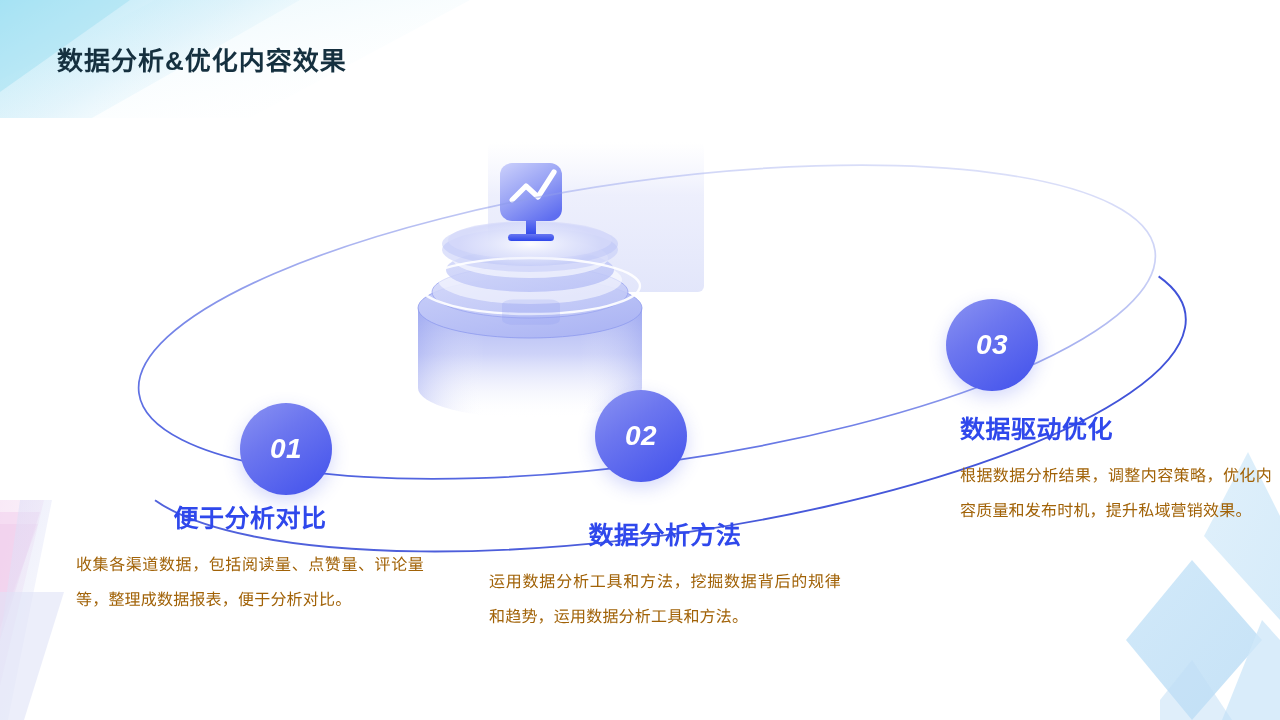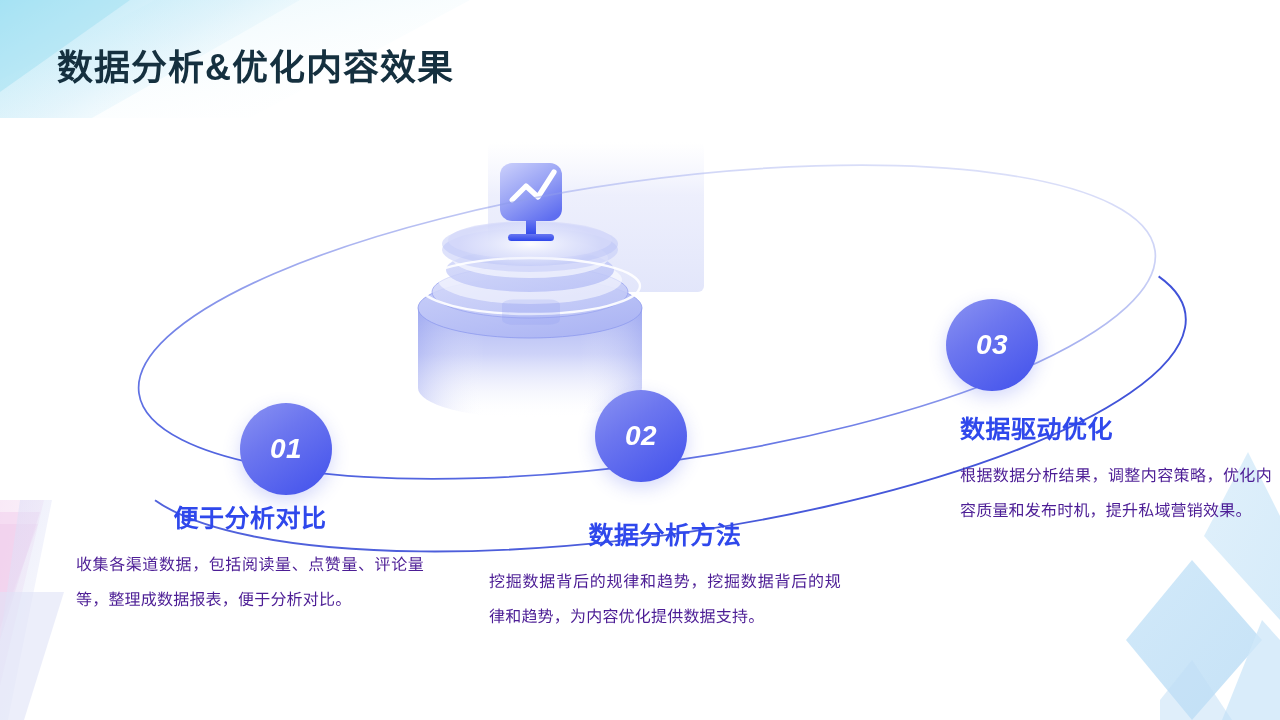--- a/index.html
+++ b/index.html
@@ -26,21 +26,21 @@
     width: 1280px;
     height: 720px;
     pointer-events: none;
   }
 
   
   .slide-title {
     position: absolute;
     left: 57px;
     top: 46px;
-    font-size: 36px;
+    font-size: 26px;
     font-weight: bold;
     letter-spacing: 1px;
     color: #15303f;
     white-space: nowrap;
     line-height: 1.2;
   }
 
   
   .illustration {
     position: absolute;
@@ -89,21 +89,21 @@
     font-size: 25px;
     font-weight: bold;
     color: #2f48ec;
     letter-spacing: 0.5px;
     line-height: 1.25;
     white-space: nowrap;
   }
   .step-body {
     margin-top: 14px;
     font-size: 16px;
-    color: #4c1d95;
+    color: #a16207;
     line-height: 2.15;
     letter-spacing: 0.2px;
     text-align: justify;
   }
 
   #block-01 { left: 76px; top: 503px; width: 348px; }
   #block-01 .step-heading { text-align: center; }
   #block-02 { left: 489px; top: 520px; width: 352px; }
   #block-02 .step-heading { text-align: center; }
   #block-03 { left: 960px; top: 414px; width: 312px; }
@@ -285,21 +285,21 @@
     <span class="step-num">03</span>
   </div>
 
   <div class="step-block" id="block-01">
     <div class="step-heading">便于分析对比</div>
     <div class="step-body">收集各渠道数据，包括阅读量、点赞量、评论量等，整理成数据报表，便于分析对比。</div>
   </div>
 
   <div class="step-block" id="block-02">
     <div class="step-heading">数据分析方法</div>
-    <div class="step-body">挖掘数据背后的规律和趋势，挖掘数据背后的规律和趋势，为内容优化提供数据支持。</div>
+    <div class="step-body">运用数据分析工具和方法，挖掘数据背后的规律和趋势，运用数据分析工具和方法。</div>
   </div>
 
   <div class="step-block" id="block-03">
     <div class="step-heading">数据驱动优化</div>
     <div class="step-body">根据数据分析结果，调整内容策略，优化内容质量和发布时机，提升私域营销效果。</div>
   </div>
 
 </div>
 
 </body></html>

